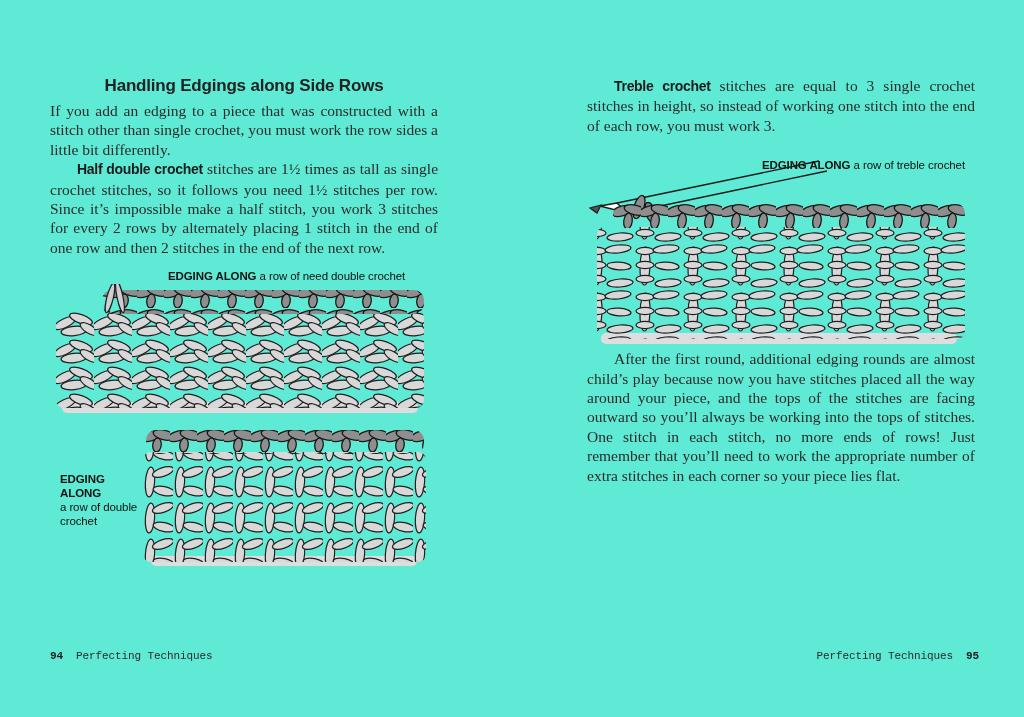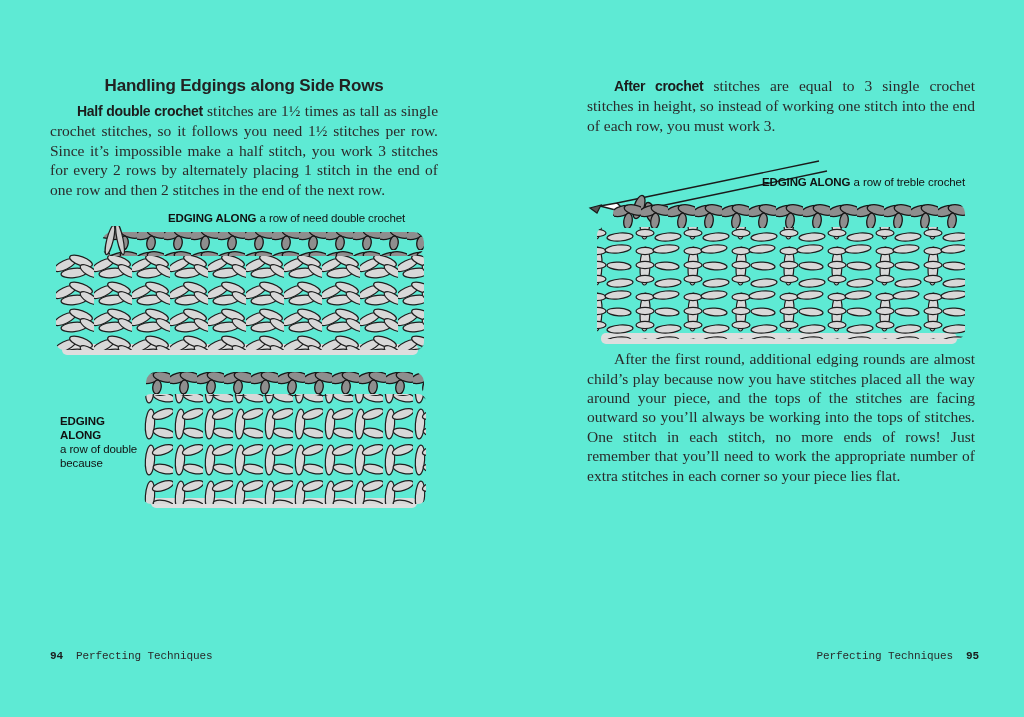--- a/index.html
+++ b/index.html
@@ -35,21 +35,21 @@
   .fig1-caption { padding-left:118px; margin-bottom:1px; }
   .fig1-svg { display:block; margin-left:6px; }
 
   .para3 { margin-top:6px; }
 
   .fig2-wrap { position:relative; margin-top:12px; height:142px; }
   .fig2-caption { position:absolute; left:10px; top:44px; width:86px; }
   .fig2-svg { display:block; margin-left:93px; }
 
   .figR-wrap { position:relative; margin-top:16px; height:198px; }
-  .figR-caption { position:absolute; right:10px; top:24px; white-space:nowrap; }
+  .figR-caption { position:absolute; right:10px; top:7px; white-space:nowrap; }
   .figR-svg { display:block; }
 
   .paraR2 { margin-top:26px; }
 
   .footer {
     position:absolute; top:650px;
     font-family:Liberation Mono, monospace; font-size:11px;
     color:#2a2a2a; letter-spacing:-0.1px;
   }
   .footer-left  { left:50px; }
@@ -60,20 +60,21 @@
 </style>
 </head>
 <body>
 
 <div class="spread">
 
   <section class="col col-left">
 
     <h1 class="heading">Handling Edgings along Side Rows</h1>
 
+    <p class="body"><span>If you add an edging to a piece that was constructed with a stitch other than single crochet, you must work the row sides a little bit differently.</span></p>
 
     <p class="body indent"><span class="lead">Half double crochet</span><span> stitches are 1½ times as tall as single crochet stitches, so it follows you need 1½ stitches per row. Since it’s impossible make a half stitch, you work 3 stitches for every 2 rows by alternately placing 1 stitch in the end of one row and then 2 stitches in the end of the next row.</span></p>
 
     <div class="fig1-wrap">
       <div class="caption fig1-caption"><span class="cap-lead">EDGING ALONG</span><span> a row of need double crochet</span></div>
       <svg class="fig1-svg" width="372" height="132" viewBox="0 0 372 132">
         <defs>
           <pattern id="b1" width="38" height="27" patternUnits="userSpaceOnUse">
             <g fill="#d8d8d8" stroke="#1e1e1e" stroke-width="1.2">
               <ellipse cx="9" cy="12" rx="12" ry="4.4" transform="rotate(-26 9 12)"></ellipse>
@@ -98,21 +99,21 @@
           <ellipse cx="64" cy="13" rx="3" ry="16" transform="rotate(-12 64 13)"></ellipse>
         </g>
       </svg>
     </div>
 
 
     <div class="fig2-wrap">
       <div class="caption fig2-caption">
         <div class="cap-lead">EDGING ALONG</div>
         <div>a row of double</div>
-        <div>because</div>
+        <div>crochet</div>
       </div>
       <svg class="fig2-svg" width="285" height="142" viewBox="0 0 285 142">
         <defs>
           <pattern id="b2" width="30" height="36" patternUnits="userSpaceOnUse">
             <g fill="#d8d8d8" stroke="#1e1e1e" stroke-width="1.2">
               <ellipse cx="7" cy="18" rx="4.6" ry="15" transform="rotate(4 7 18)"></ellipse>
               <ellipse cx="20" cy="8" rx="11" ry="4.4" transform="rotate(-18 20 8)"></ellipse>
               <ellipse cx="21" cy="27" rx="11" ry="4.4" transform="rotate(12 21 27)"></ellipse>
             </g>
           </pattern>
@@ -126,21 +127,21 @@
         </defs>
         <rect x="8" y="128" width="266" height="10" rx="5" fill="#dedede"></rect>
         <rect x="0" y="24" width="283" height="110" rx="8" fill="url(#b2)"></rect>
         <rect x="3" y="2" width="278" height="24" rx="10" fill="url(#e2)"></rect>
       </svg>
     </div>
   </section>
 
   <section class="col col-right">
 
-    <p class="body indent"><span class="lead">After crochet</span><span> stitches are equal to 3 single crochet stitches in height, so instead of working one stitch into the end of each row, you must work 3.</span></p>
+    <p class="body indent"><span class="lead">Treble crochet</span><span> stitches are equal to 3 single crochet stitches in height, so instead of working one stitch into the end of each row, you must work 3.</span></p>
 
     <div class="figR-wrap">
       <div class="caption figR-caption"><span class="cap-lead">EDGING ALONG</span><span> a row of treble crochet</span></div>
       <svg class="figR-svg" width="388" height="198" viewBox="0 0 388 198">
         <defs>
           <pattern id="b3" width="48" height="46" patternUnits="userSpaceOnUse">
             <g fill="#d8d8d8" stroke="#1e1e1e" stroke-width="1.2">
               <ellipse cx="10" cy="23" rx="5" ry="19" transform="rotate(2 10 23)"></ellipse>
               <ellipse cx="10" cy="8" rx="9" ry="3.6"></ellipse>
               <ellipse cx="10" cy="22" rx="9" ry="3.6"></ellipse>

